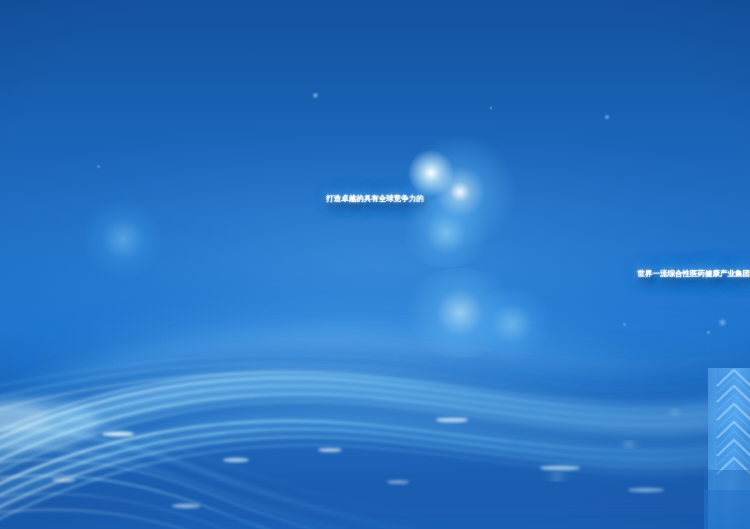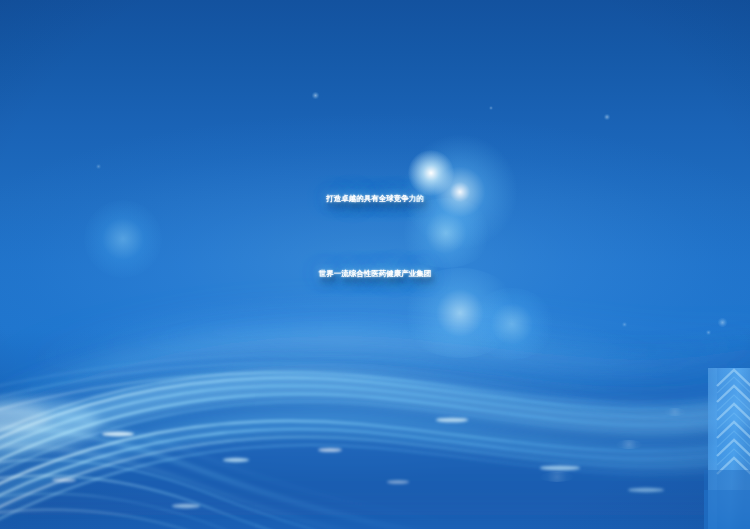--- a/index.html
+++ b/index.html
@@ -91,20 +91,21 @@
     line-height:64px;
     letter-spacing:0px;
     margin-top:12px;
     text-shadow:
       0 0 2px rgba(255,255,255,.95),
       0 0 9px rgba(150,225,255,.85),
       0 0 20px rgba(90,190,255,.7),
       0 0 38px rgba(50,160,255,.45),
       2px 4px 5px rgba(8,44,96,.75),
       3px 6px 10px rgba(6,36,84,.55);
+    text-align: right;
   }
 
   
   .flare{
     position:absolute;
     border-radius:50%;
     pointer-events:none;
   }
   #flare-a{
     left:400px;top:132px;width:120px;height:120px;

